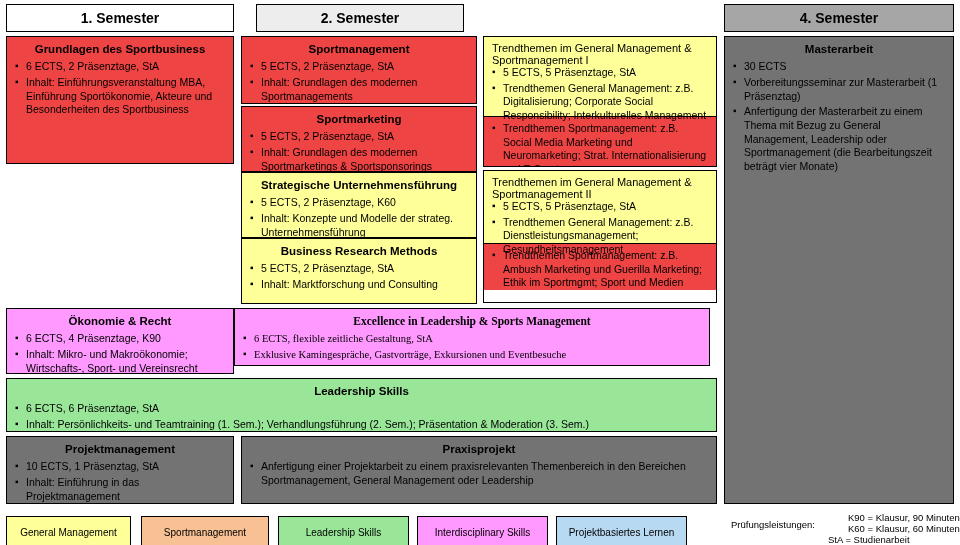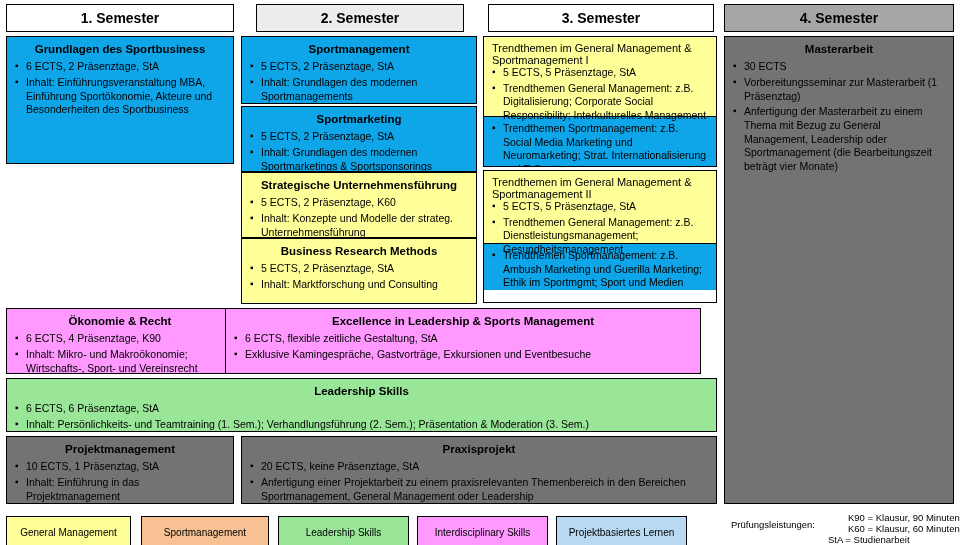--- a/index.html
+++ b/index.html
@@ -55,21 +55,21 @@
   }
   ul.bl li:before {
     content: "\25AA";
     position: absolute;
     left: 0; top: -1px;
     font-size: 10px;
   }
 
   
   .c-gm   { background: #ffff99; }   
-  .c-sm   { background: #0ea5e9; }   
+  .c-sm   { background: #ef4444; }   
   .c-ls   { background: #99e699; }   
   .c-is   { background: #ff99ff; }   
   .c-pl   { background: #737373; }   
 
   
   .split { position:absolute; border:1px solid #000; overflow:hidden; }
   .split > .half { padding: 5px 8px 6px 8px; }
   .split > .half.top { border-bottom: 1px solid #000; }
 
   
@@ -96,23 +96,20 @@
 <body>
 
 <div class="canvas">
 
   <div class="sem-head light" style="left:6px; top:4px; width:228px;">
     <span>1. Semester</span>
   </div>
   <div class="sem-head grey2" style="left:256px; top:4px; width:208px;">
     <span>2. Semester</span>
   </div>
-  <div class="sem-head light" style="left:488px; top:4px; width:226px;">
-    <span>3. Semester</span>
-  </div>
   <div class="sem-head grey3" style="left:724px; top:4px; width:230px;">
     <span>4. Semester</span>
   </div>
 
   <div class="box c-sm" style="left:6px; top:36px; width:228px; height:128px;">
     <div class="title">Grundlagen des Sportbusiness</div>
     <ul class="bl">
       <li>6 ECTS, 2 Präsenztage, StA</li>
       <li>Inhalt: Einführungsveranstaltung MBA, Einführung Sportökonomie, Akteure und Besonderheiten des Sportbusiness</li>
     </ul>
@@ -190,40 +187,39 @@
         <li>Trendthemen General Management: z.B. Dienstleistungsmanagement; Gesundheitsmanagement</li>
       </ul>
     </div>
     <div class="half c-sm" style="height:46px;">
       <ul class="bl">
         <li>Trendthemen Sportmanagement: z.B. Ambush Marketing und Guerilla Marketing; Ethik im Sportmgmt; Sport und Medien</li>
       </ul>
     </div>
   </div>
 
-  <div class="box c-is" style="left:225px; top:308px; width:476px; height:66px;">
+  <div class="box c-is" style="left:234px; top:308px; width:476px; height:58px;font-family:Liberation Serif, serif;">
     <div class="title">Excellence in Leadership &amp; Sports Management</div>
     <ul class="bl">
       <li>6 ECTS, flexible zeitliche Gestaltung, StA</li>
       <li>Exklusive Kamingespräche, Gastvorträge, Exkursionen und Eventbesuche</li>
     </ul>
   </div>
 
   <div class="box c-ls" style="left:6px; top:378px; width:711px; height:54px;">
     <div class="title">Leadership Skills</div>
     <ul class="bl">
       <li>6 ECTS, 6 Präsenztage, StA</li>
       <li>Inhalt: Persönlichkeits- und Teamtraining (1. Sem.); Verhandlungsführung (2. Sem.); Präsentation &amp; Moderation (3. Sem.)</li>
     </ul>
   </div>
 
   <div class="box c-pl" style="left:241px; top:436px; width:476px; height:68px;">
     <div class="title">Praxisprojekt</div>
     <ul class="bl">
-      <li>20 ECTS, keine Präsenztage, StA</li>
       <li>Anfertigung einer Projektarbeit zu einem praxisrelevanten Themenbereich in den Bereichen Sportmanagement, General Management oder Leadership</li>
     </ul>
   </div>
 
   <div class="box c-pl" style="left:724px; top:36px; width:230px; height:468px;">
     <div class="title">Masterarbeit</div>
     <ul class="bl">
       <li>30 ECTS</li>
       <li>Vorbereitungsseminar zur Masterarbeit (1 Präsenztag)</li>
       <li>Anfertigung der Masterarbeit zu einem Thema mit Bezug zu General Management, Leadership oder Sportmanagement (die Bearbeitungszeit beträgt vier Monate)</li>

